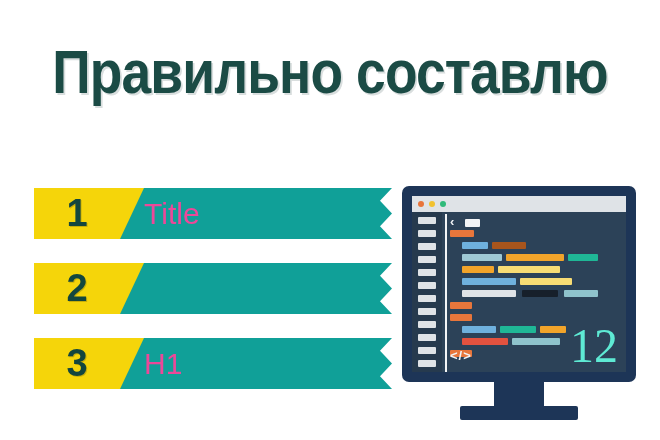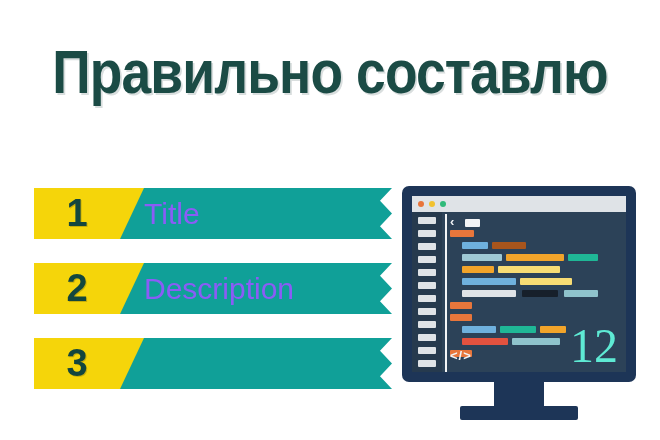--- a/index.html
+++ b/index.html
@@ -71,21 +71,21 @@
   }
   .banner-label {
     position: absolute;
     left: 110px;
     top: 0;
     height: 51px;
     line-height: 51px;
     font-family: "Liberation Sans", sans-serif;
     font-weight: normal;
     font-size: 30px;
-    color: #8b5cf6;
+    color: #ec4899;
     white-space: nowrap;
     user-select: none;
   }
 
   
   #monitor {
     position: absolute;
     left: 402px;
     top: 186px;
     width: 234px;
@@ -232,30 +232,30 @@
     <div class="banner-label">Title</div>
   </div>
 
   <div class="banner" id="banner-2">
     <svg class="banner-shape" viewBox="0 0 358 51" preserveAspectRatio="none">
       <polygon points="0,0 358,0 358,0 334,25.5 358,51 0,51" fill="#10a098"></polygon>
       <polygon points="0,0 110,0 86,51 0,51" fill="#f5d50a"></polygon>
       <polygon points="334,0 358,25.5 334,51" fill="#10a098"></polygon>
     </svg>
     <div class="banner-num">2</div>
-    <div class="banner-label">Description</div>
   </div>
 
   <div class="banner" id="banner-3">
     <svg class="banner-shape" viewBox="0 0 358 51" preserveAspectRatio="none">
       <polygon points="0,0 358,0 358,0 334,25.5 358,51 0,51" fill="#10a098"></polygon>
       <polygon points="0,0 110,0 86,51 0,51" fill="#f5d50a"></polygon>
       <polygon points="334,0 358,25.5 334,51" fill="#10a098"></polygon>
     </svg>
     <div class="banner-num">3</div>
+    <div class="banner-label">H1</div>
   </div>
 
   <div id="monitor">
     <div id="monitor-body"></div>
     <div id="monitor-neck"></div>
     <div id="monitor-base"></div>
 
     <div id="screen">
 
       <div id="titlebar">

